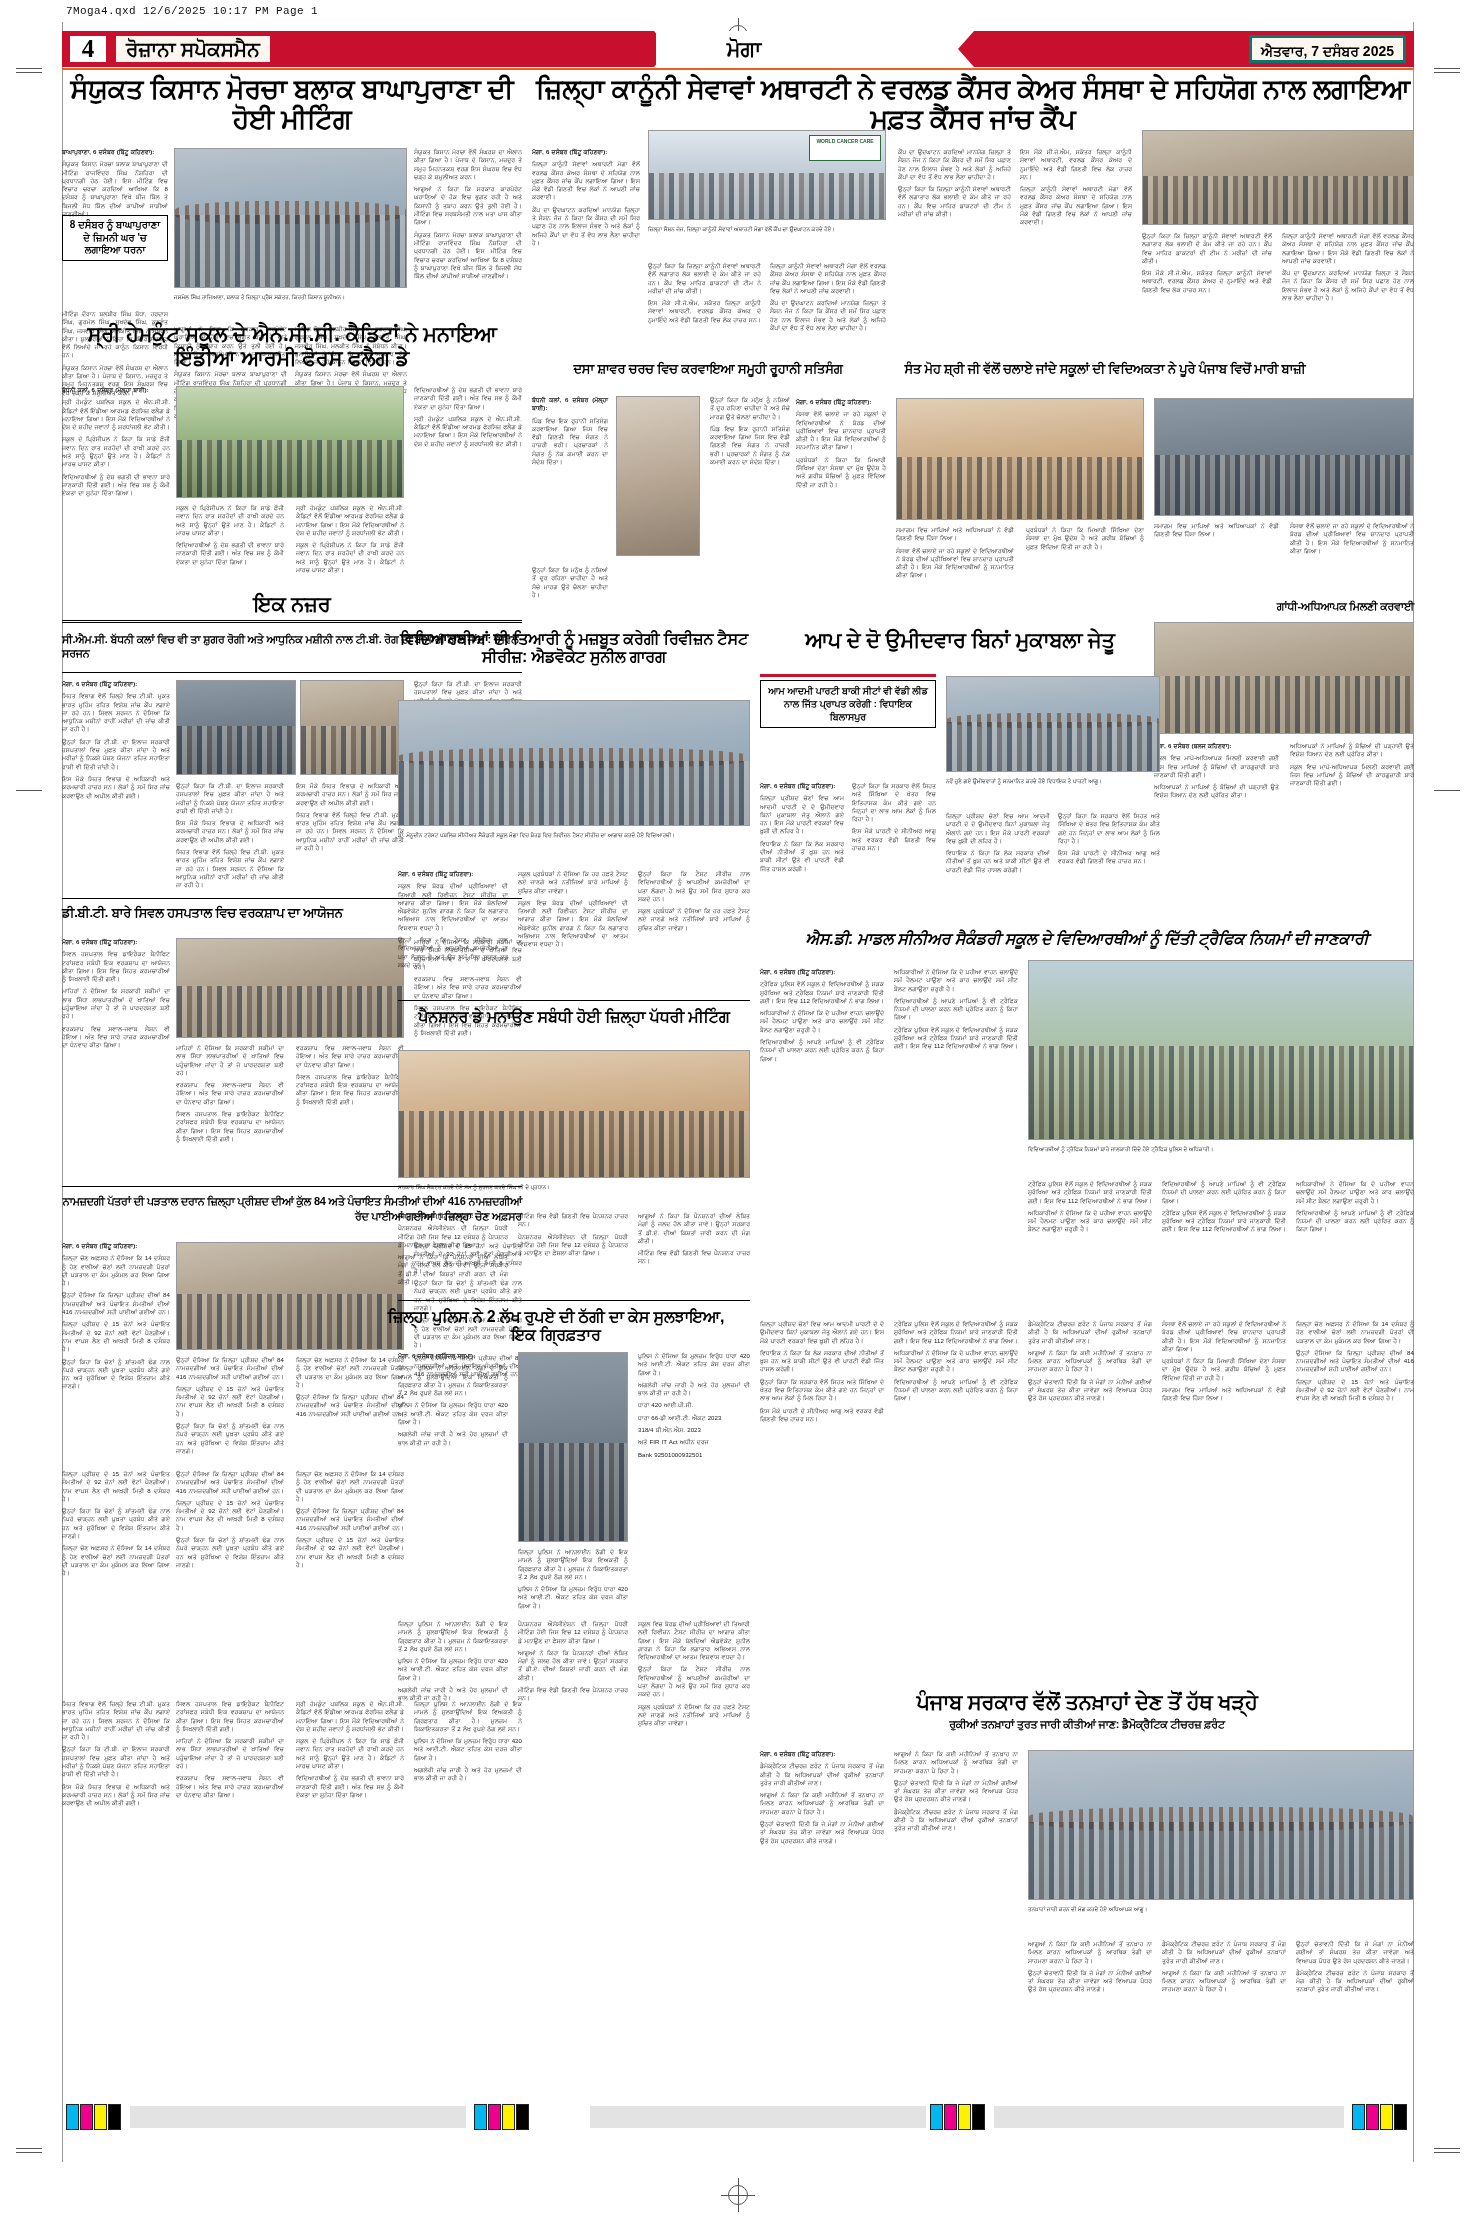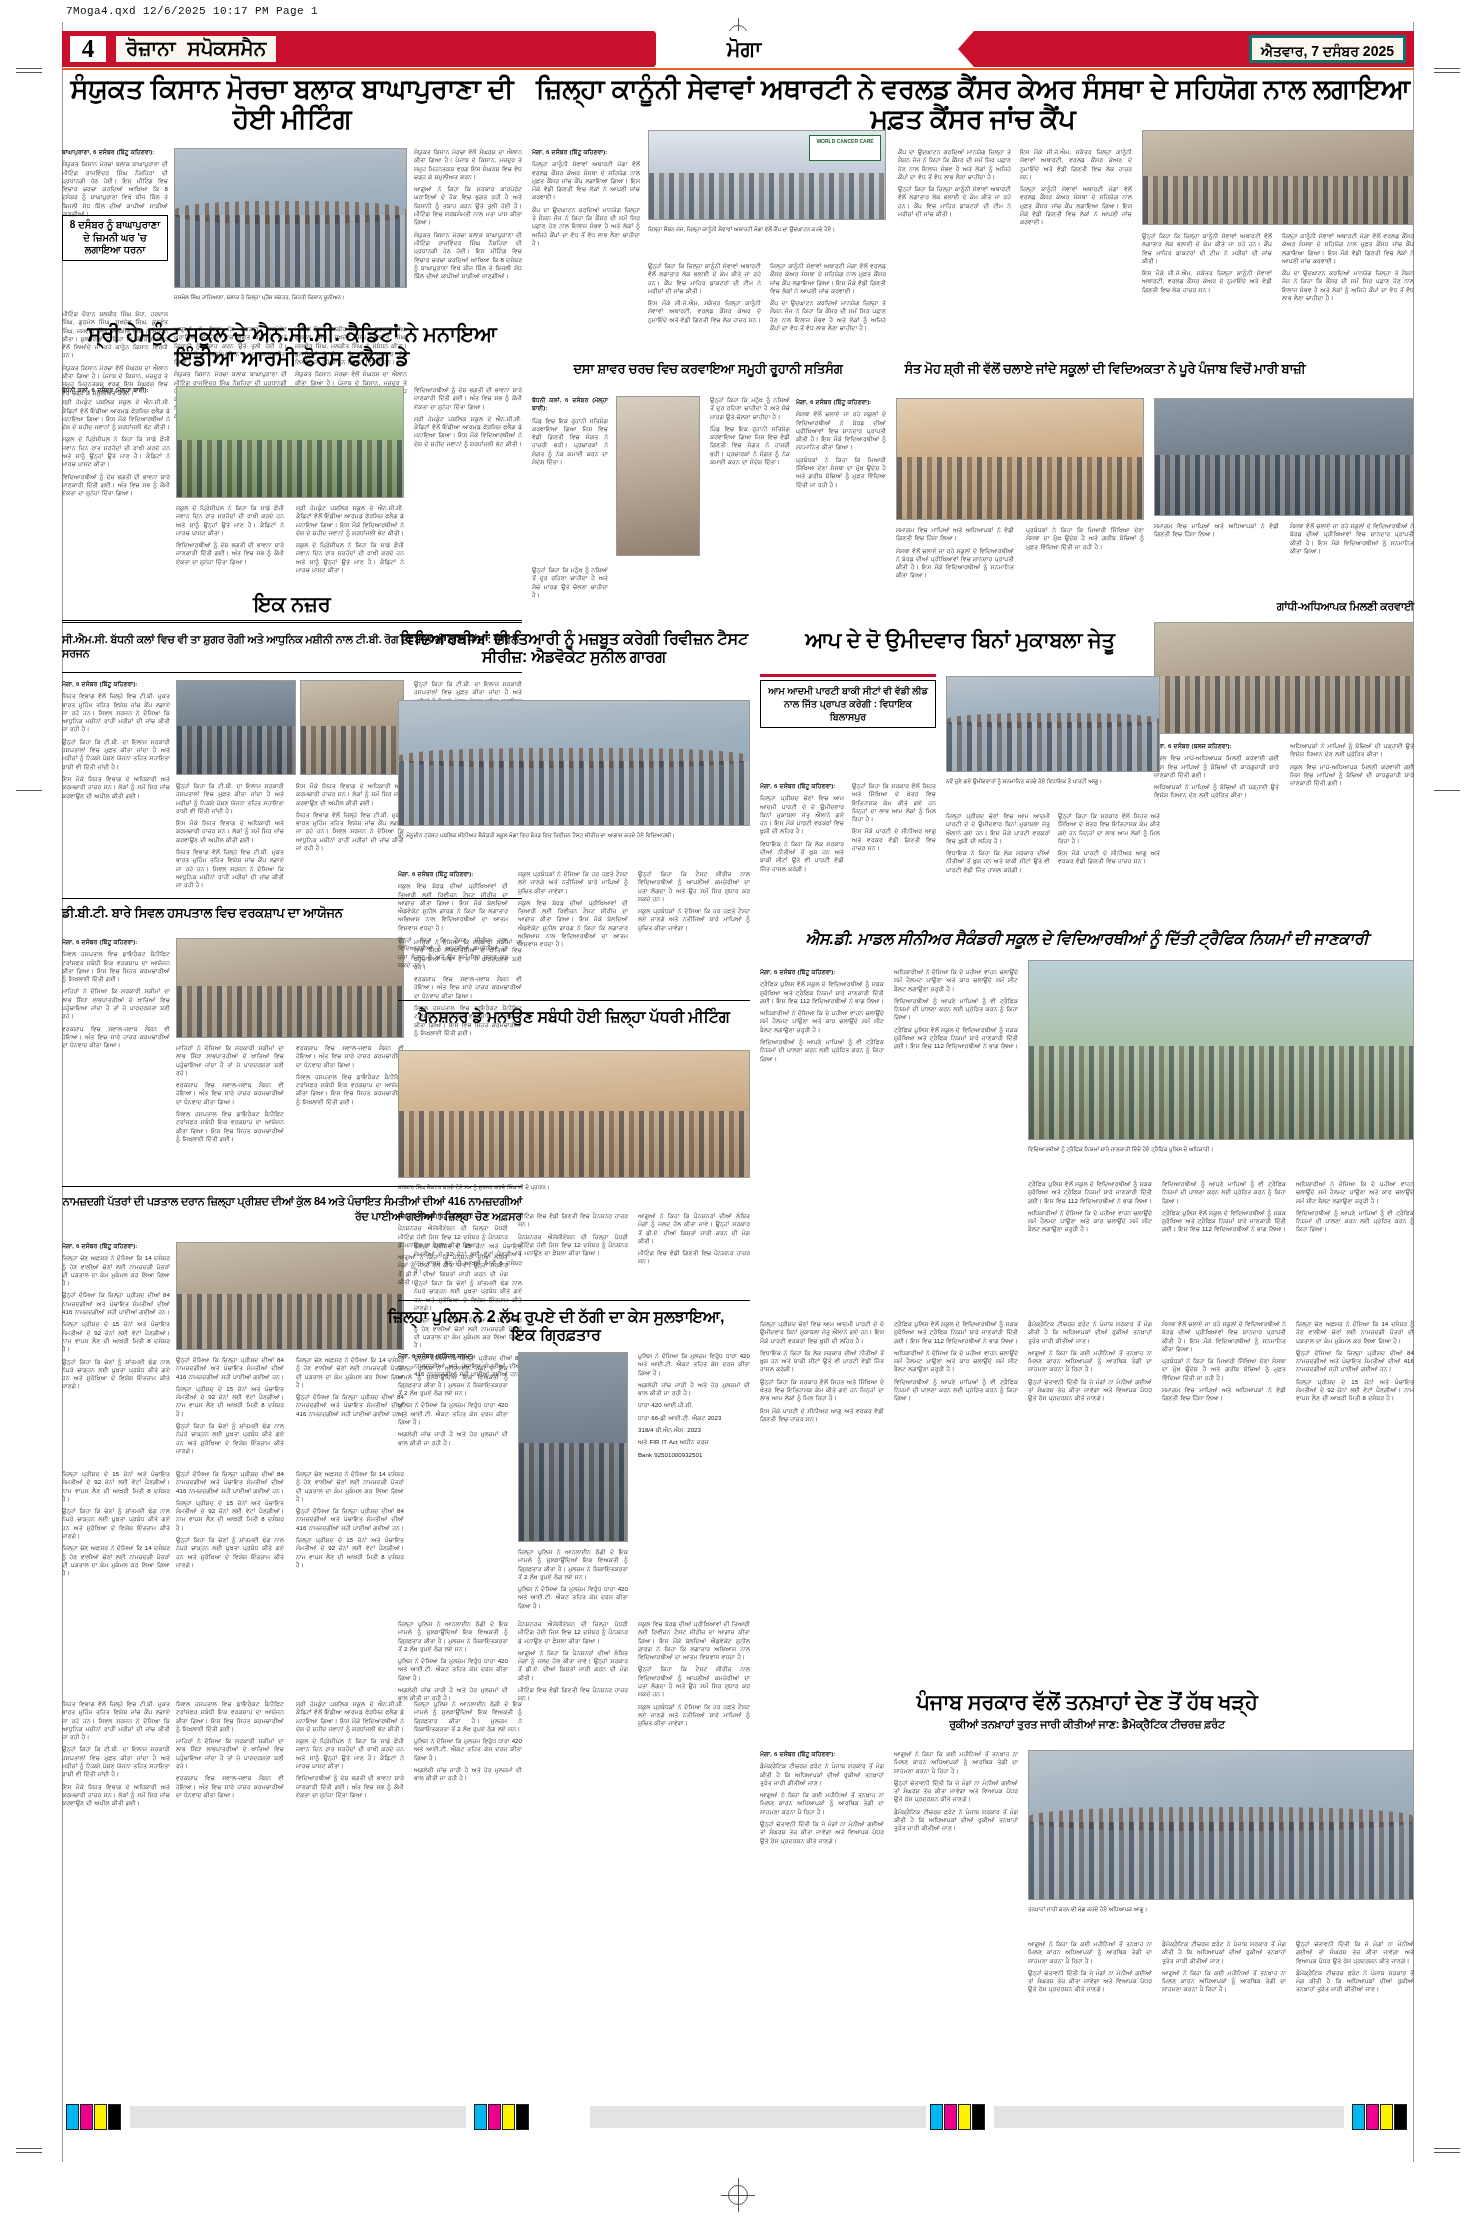--- a/index.html
+++ b/index.html
@@ -61,21 +61,20 @@
     position:absolute; left:6px; top:3px; width:40px; height:30px;
     background:#fff; border:2px solid #c8102e;
     font-size:25px; font-weight:bold; line-height:26px; text-align:center;
     font-family:"Liberation Serif", serif;
   }
   .mh-brand {
     position:absolute; left:52px; top:3px; height:30px;
     background:#fdf6ee; border:2px solid #c8102e;
     padding:0 10px; font-size:20px; font-weight:bold; line-height:27px;
     white-space:nowrap;
-    font-family:Liberation Mono, monospace;
   }
   .mh-city {
     position:absolute; left:594px; top:0; width:176px; height:36px;
     text-align:center; font-size:21px; font-weight:bold; line-height:36px;
     background:#fff;
   }
   .mh-date {
     position:absolute; right:8px; top:4px; height:28px;
     background:#fdf6ee; border:3px solid #0f766e;
     padding:0 9px; font-size:14px; font-weight:bold; line-height:27px;

